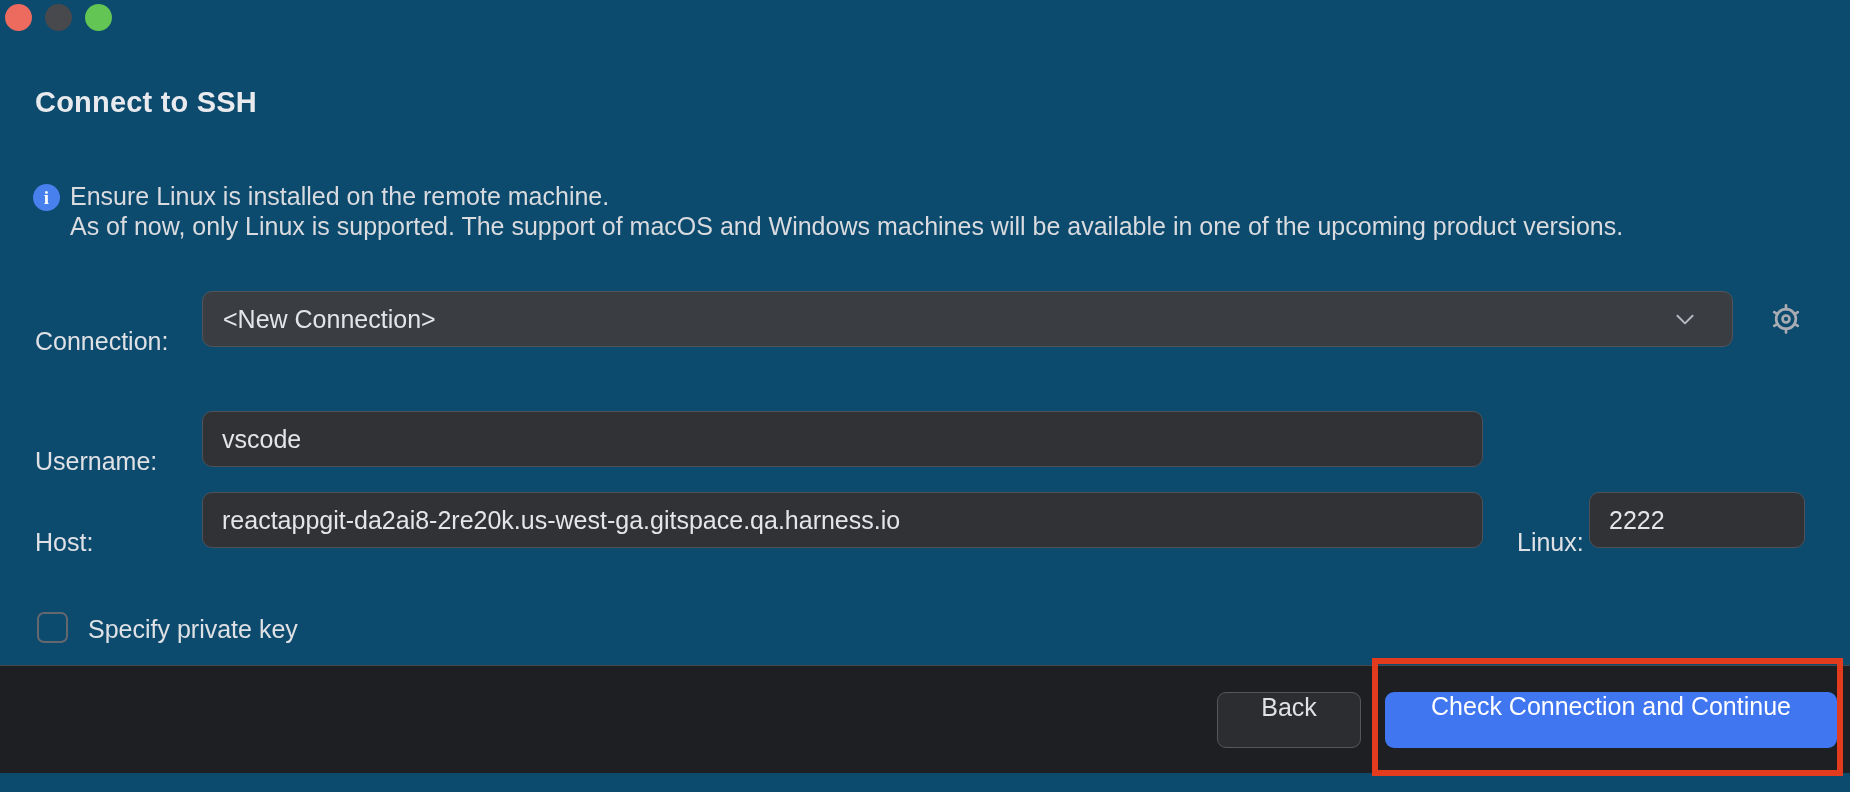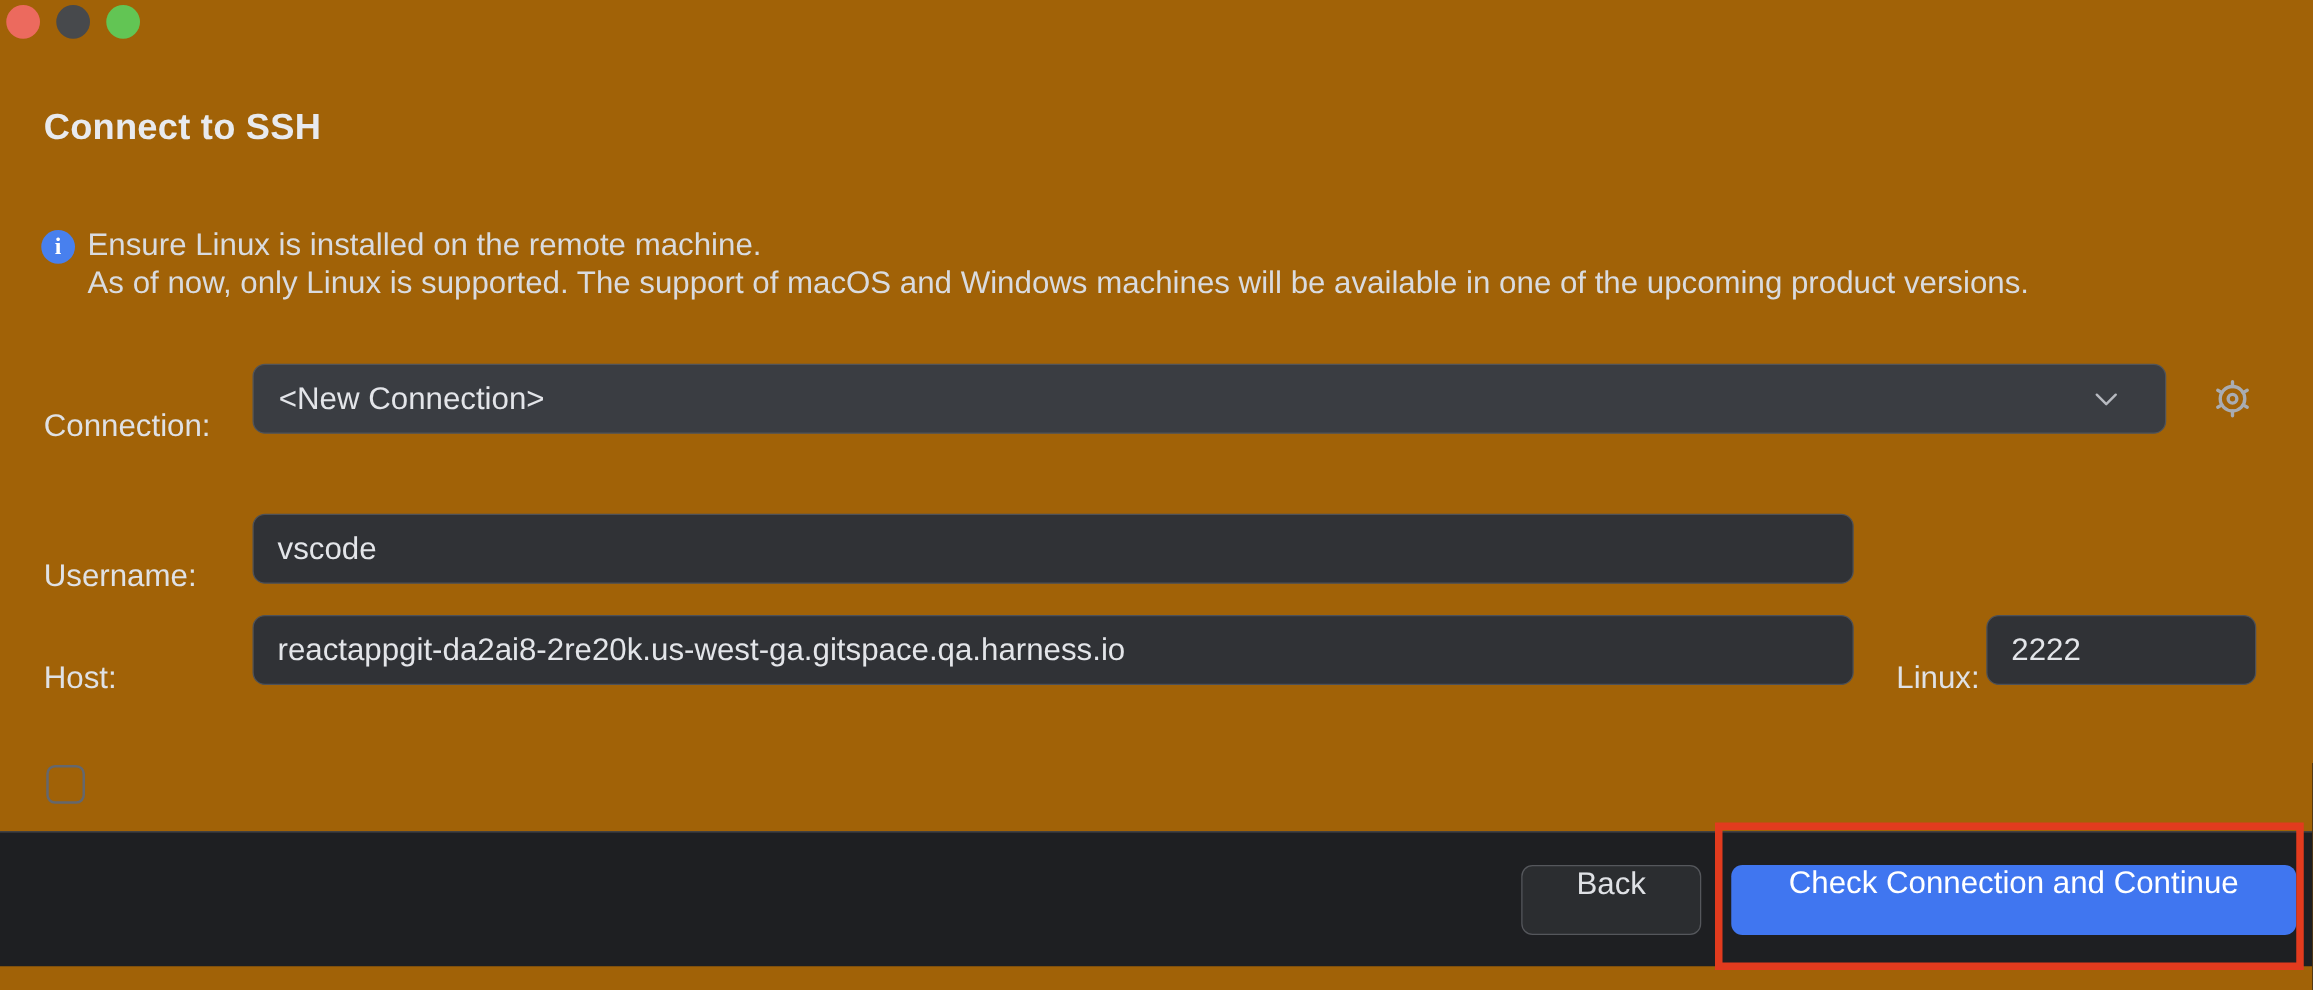--- a/index.html
+++ b/index.html
@@ -1,18 +1,18 @@
 <!DOCTYPE html>
 <html><head>
 <meta charset="utf-8">
 <style>
   html,body{margin:0;padding:0;background:#1a1b1e;}
   .stage{
     position:relative;width:1850px;height:792px;overflow:hidden;
-    background:#a16207;
+    background:#0c4a6e;
     font-family:"Liberation Sans","DejaVu Sans",sans-serif;
     color:#dfe1e5;
   }
   
   .traffic{position:absolute;top:4px;width:27px;height:27px;border-radius:50%;}
   .tl-close{left:5px;background:#ec6a5e;}
   .tl-min{left:45px;background:#47494c;}
   .tl-max{left:85px;background:#62c554;}
 
   .dlg-title{
@@ -120,20 +120,21 @@
   <div class="fld-label" style="left:35px;top:507px;">Host:</div>
   <div class="txtfield f-host">
     <span>reactappgit-da2ai8-2re20k.us-west-ga.gitspace.qa.harness.io</span>
   </div>
   <div class="fld-label" style="left:1517px;top:507px;">Linux:</div>
   <div class="txtfield f-port">
     <span>2222</span>
   </div>
 
   <div class="checkbox"></div>
+  <div class="checkbox-label">Specify private key</div>
 
   <div class="footer"></div>
   <div class="btn btn-back">
     <span>Back</span>
   </div>
   <div class="annotation-rect"></div>
   <div class="btn btn-primary">
     <span>Check Connection and Continue</span>
   </div>
 

